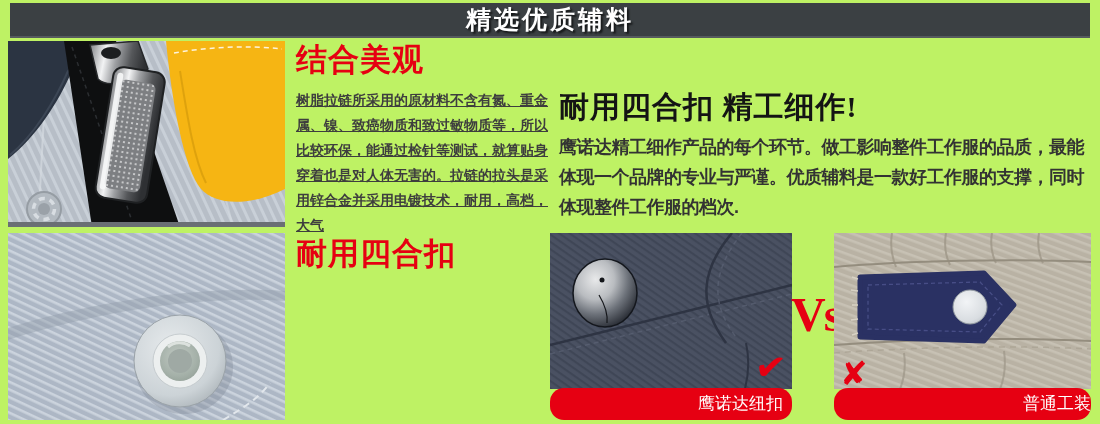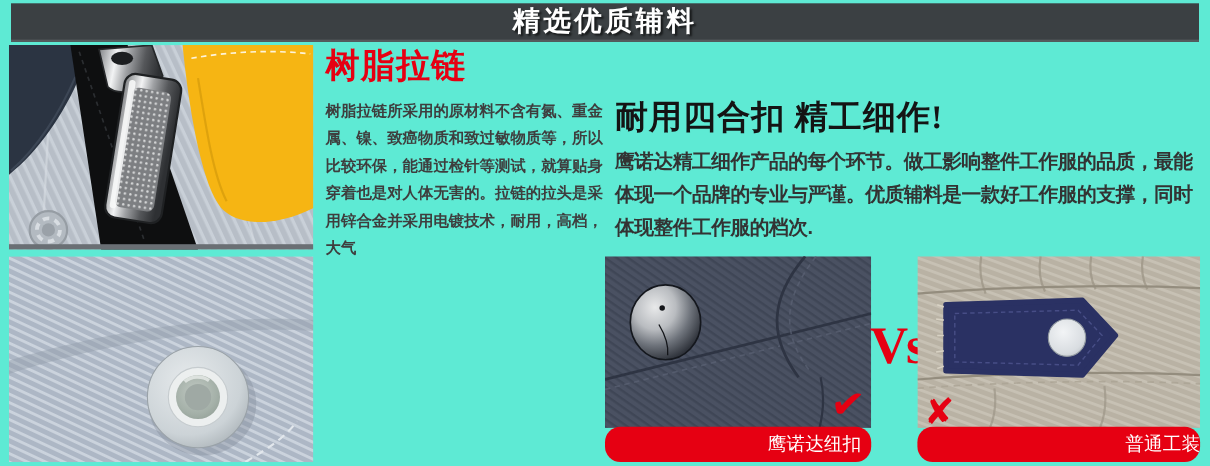--- a/index.html
+++ b/index.html
@@ -1,29 +1,29 @@
 <!DOCTYPE html>
 <html><head>
 <meta charset="utf-8">
 <style>
   html,body{margin:0;padding:0;background:#ffffff;}
-  .stage{position:relative;width:1100px;height:424px;background:#5eead4;overflow:hidden;
+  .stage{position:relative;width:1100px;height:424px;background:#bef264;overflow:hidden;
          font-family:"Liberation Sans","DejaVu Sans",sans-serif;}
   
   .banner{position:absolute;left:10px;top:3px;width:1080px;height:33px;background:#3b4043;
           border-bottom:2px solid #565b5e;}
   .banner-title{display:block;text-align:center;line-height:33px;color:#ffffff;font-size:25px;
           font-weight:bold;letter-spacing:3px;text-shadow:2px 2px 2px rgba(0,0,0,.65);}
   
   .photo{position:absolute;overflow:hidden;}
   .photo svg{display:block;}
   
   .red-title{position:absolute;color:#e60012;font-weight:bold;font-size:31px;letter-spacing:1px;line-height:1;}
   .body-copy{position:absolute;width:252px;color:#3e3e3e;font-size:14px;line-height:25px;
-             font-weight:600;text-align:justify;}
+             font-weight:600;text-align:justify;text-decoration:underline;}
   .big-heading{position:absolute;left:559px;top:90px;width:540px;color:#141414;font-size:30px;font-weight:bold;
              font-family:"Liberation Serif","DejaVu Serif",serif;letter-spacing:1px;line-height:1.1;}
   .heading-copy{position:absolute;left:559px;top:132px;width:537px;color:#333333;font-size:18px;
              letter-spacing:-0.5px;line-height:30px;font-weight:600;}
   
   .cmp-col{position:absolute;top:233px;height:189px;}
   .label-bar{position:absolute;left:0;right:0;bottom:2px;height:32px;background:#e60012;color:#ffffff;
              font-family:"Liberation Serif","DejaVu Serif",serif;font-size:17px;line-height:32px;border-radius:14px;}
   .label-right{text-align:right;padding-right:9px;}
   .label-left{text-align:right;padding-left:9px;}
@@ -86,21 +86,21 @@
 
       <g transform="translate(36,168)">
         <circle r="17" fill="#b3bac1" stroke="#969da4" stroke-width="2"></circle>
         <circle r="10.5" fill="none" stroke="#d8dde2" stroke-width="3.5" stroke-dasharray="6 5"></circle>
         <circle r="6" fill="#9aa1a8"></circle>
       </g>
       <rect y="181" width="277" height="5" fill="#6a6f74"></rect>
     </svg>
   </div>
 
-  <div class="red-title" style="left:296px;top:44px;">树脂拉链</div>
+  <div class="red-title" style="left:296px;top:44px;">结合美观</div>
   <div class="body-copy" style="left:296px;top:88px;">树脂拉链所采用的原材料不含有氮、重金属、镍、致癌物质和致过敏物质等，所以比较环保，能通过检针等测试，就算贴身穿着也是对人体无害的。拉链的拉头是采用锌合金并采用电镀技术，耐用，高档，大气</div>
 
   <div class="big-heading">耐用四合扣 精工细作!</div>
   <div class="heading-copy">鹰诺达精工细作产品的每个环节。做工影响整件工作服的品质，最能体现一个品牌的专业与严谨。优质辅料是一款好工作服的支撑，同时体现整件工作服的档次.</div>
 
   <div class="photo" style="left:8px;top:233px;width:277px;height:187px;">
     <svg width="277" height="187" viewBox="0 0 277 187">
       <defs>
         <pattern id="p2" width="7" height="7" patternUnits="userSpaceOnUse" patternTransform="rotate(25)">
           <rect width="7" height="7" fill="#adb7c5"></rect>
@@ -125,20 +125,21 @@
         <circle r="46" fill="url(#gOut)" stroke="#9aa2a8" stroke-width="1"></circle>
         <circle r="27" fill="#ecefef"></circle>
         <circle r="27" fill="none" stroke="#c6cccf" stroke-width="1"></circle>
         <circle r="20" fill="url(#gIn)"></circle>
         <circle r="12" fill="#9fa9a4"></circle>
         <path d="M-12,-14 A18 18 0 0 1 10,-15" stroke="#e8ecea" stroke-width="3" fill="none" opacity="0.8"></path>
       </g>
     </svg>
   </div>
 
+  <div class="red-title" style="left:296px;top:238px;">耐用四合扣</div>
 
   <div class="cmp-col" style="left:550px;width:242px;">
     <svg width="242" height="156" viewBox="0 0 242 156">
       <defs>
         <pattern id="p3" width="6" height="6" patternUnits="userSpaceOnUse" patternTransform="rotate(35)">
           <rect width="6" height="6" fill="#4a5162"></rect>
             <rect width="6" height="2.2" fill="#3f4656"></rect>
         </pattern>
         <radialGradient id="gDome" cx="0.35" cy="0.3" r="0.85">
           <stop offset="0" stop-color="#e8e9ea"></stop>

